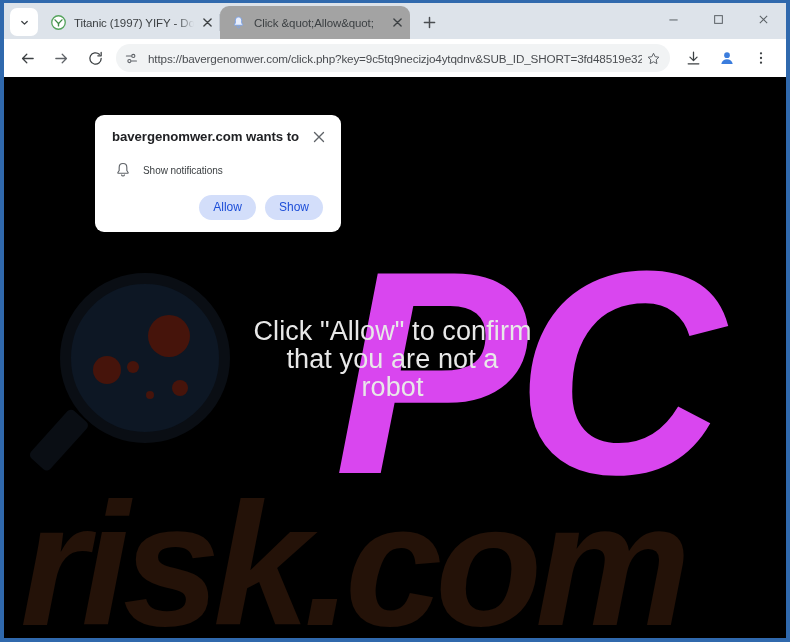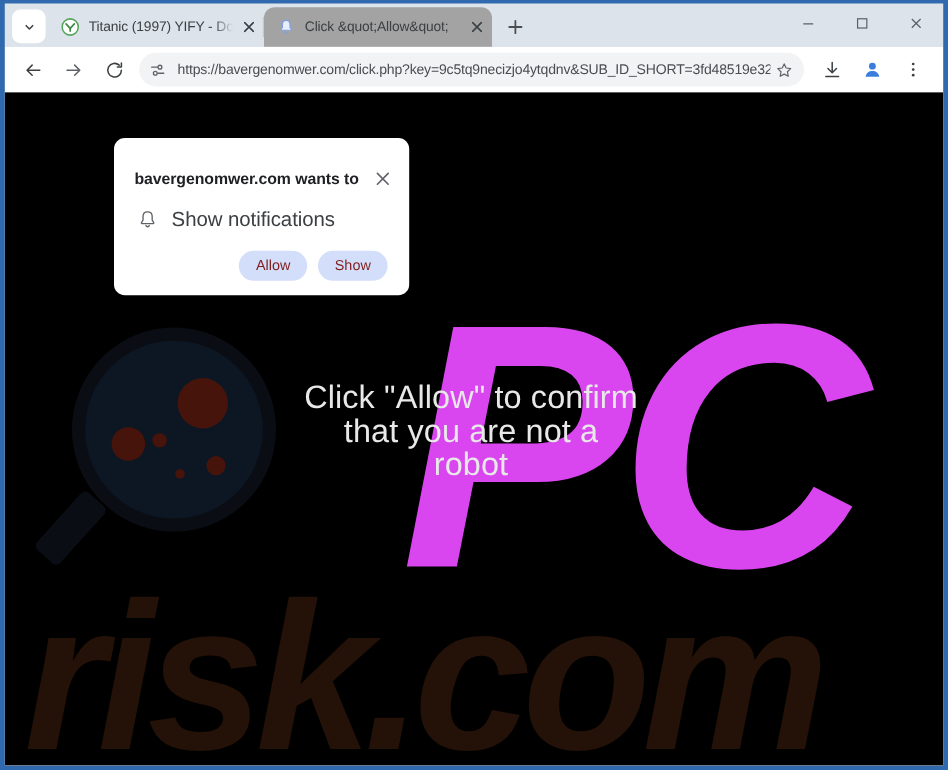--- a/index.html
+++ b/index.html
@@ -259,21 +259,21 @@
 
   
   #permission-bubble {
     position: absolute;
     left: 91px;
     top: 38px;
     width: 246px;
     background: #ffffff;
     border-radius: 9px;
     box-shadow: 0 2px 11px rgba(0,0,0,.30), 0 0 1px rgba(0,0,0,.25);
-    padding: 26px 0 12px 0;
+    padding: 14px 0 12px 0;
     z-index: 40;
   }
   #bubble-header {
     display: flex;
     align-items: flex-start;
     padding: 0 12px 0 17px;
   }
   #bubble-title {
     flex: 1;
     font-size: 13.2px;
@@ -288,36 +288,36 @@
     display: flex; align-items: center; justify-content: center;
     margin-top: -2px;
   }
   #bubble-row {
     display: flex;
     align-items: center;
     padding: 14px 17px 0 19px;
   }
   #bell-icon { width: 18px; height: 18px; flex: none; margin-right: 11px; }
   #permission-label {
-    font-size: 17px;
+    font-size: 10px;
     color: #3c4043;
     letter-spacing: -0.05px;
   }
   #bubble-actions {
     display: flex;
     justify-content: flex-end;
     gap: 9px;
     padding: 16px 18px 0 0;
   }
   .bubble-btn {
     min-width: 50px;
     height: 25px;
     border-radius: 13px;
     background: #d3defa;
-    color: #7f1d1d;
+    color: #1d4ed8;
     font-size: 12px;
     font-family: "Liberation Sans", sans-serif;
     border: none;
     padding: 0 14px;
     line-height: 25px;
     text-align: center;
   }
 </style>
 </head>
 <body>

